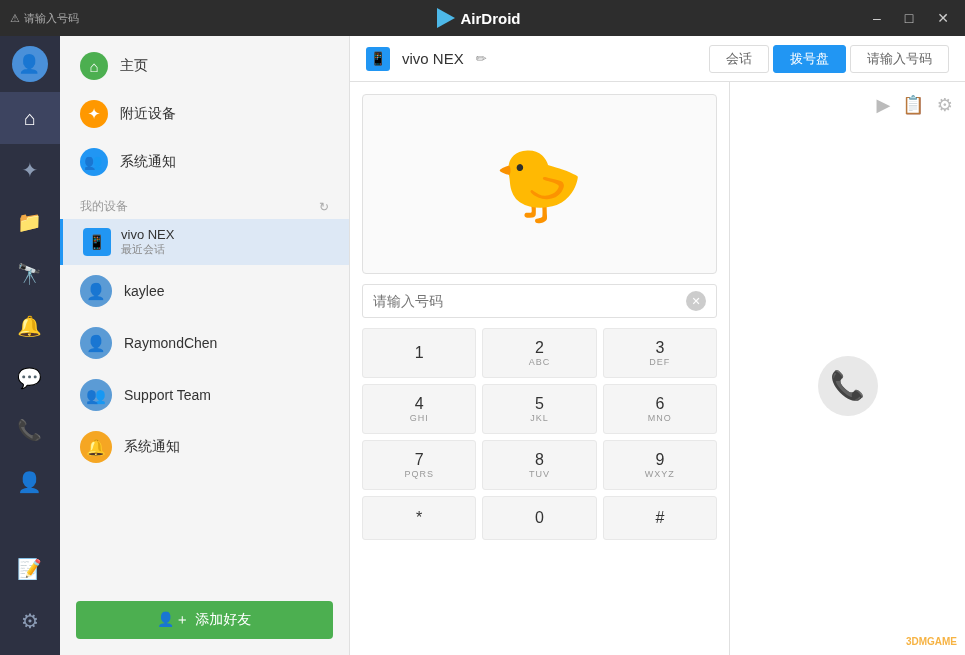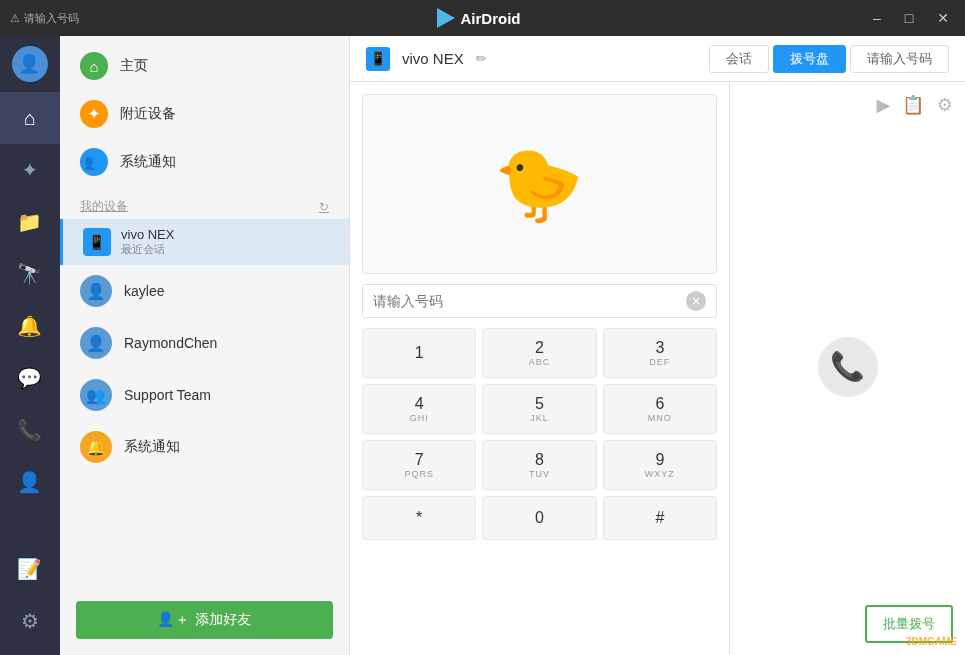--- a/index.html
+++ b/index.html
@@ -150,21 +150,20 @@
     .nav-icon.orange { background: #ff9800; }
     .nav-icon.blue { background: #2196f3; }
 
     .section-label {
       padding: 6px 20px 4px;
       font-size: 12px;
       color: #999;
       display: flex;
       align-items: center;
       justify-content: space-between;
-      text-decoration: underline;
     }
     .section-label .refresh-icon { cursor: pointer; color: #aaa; }
 
     .device-item {
       display: flex;
       align-items: center;
       gap: 10px;
       padding: 8px 20px;
       cursor: pointer;
       background: #e8e8e8;
@@ -653,22 +652,19 @@
             <span class="panel-icon">📋</span>
             <span class="panel-icon">⚙</span>
           </div>
 
           <div class="contact-card-area">
             <div class="contact-placeholder">
               <div class="phone-icon-large">📞</div>
             </div>
           </div>
 
-          <button class="batch-dial-btn">
-            <span>批量拨号</span>
-          </button>
         </div>
       </div>
     </div>
     <div class="watermark">3DMGAME</div>
   </div>
 
 </div>
 
 </body></html>

